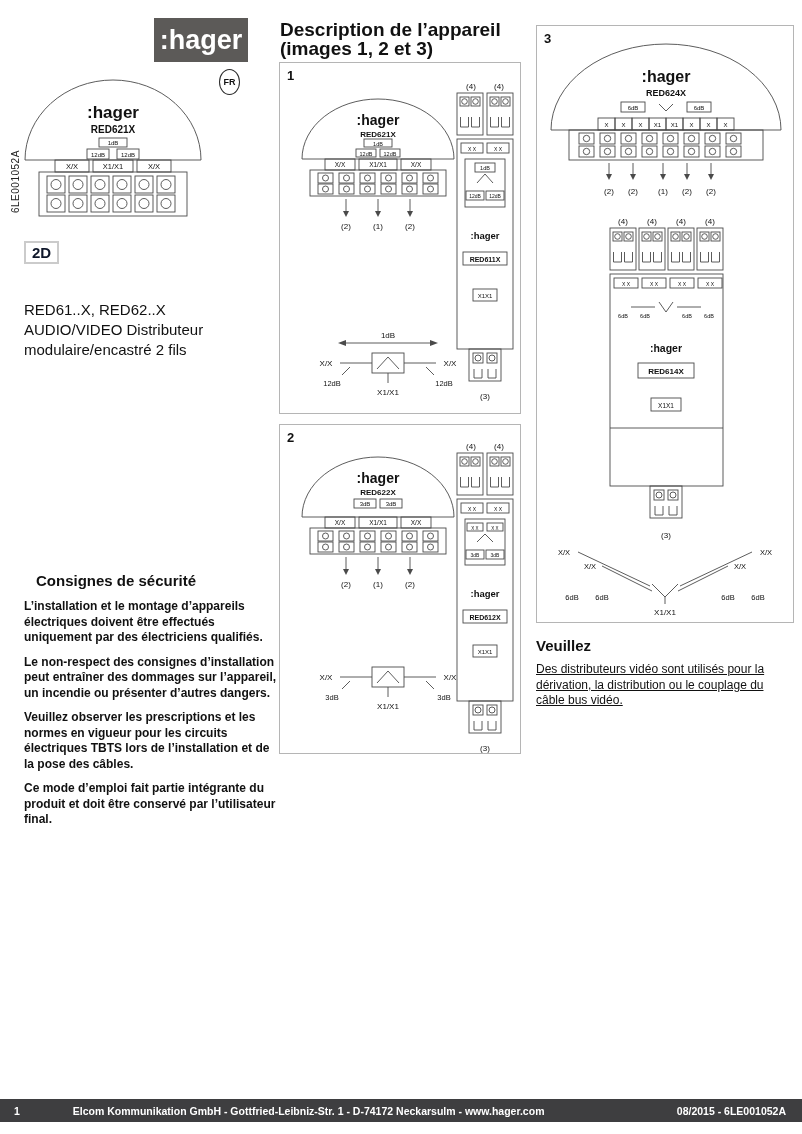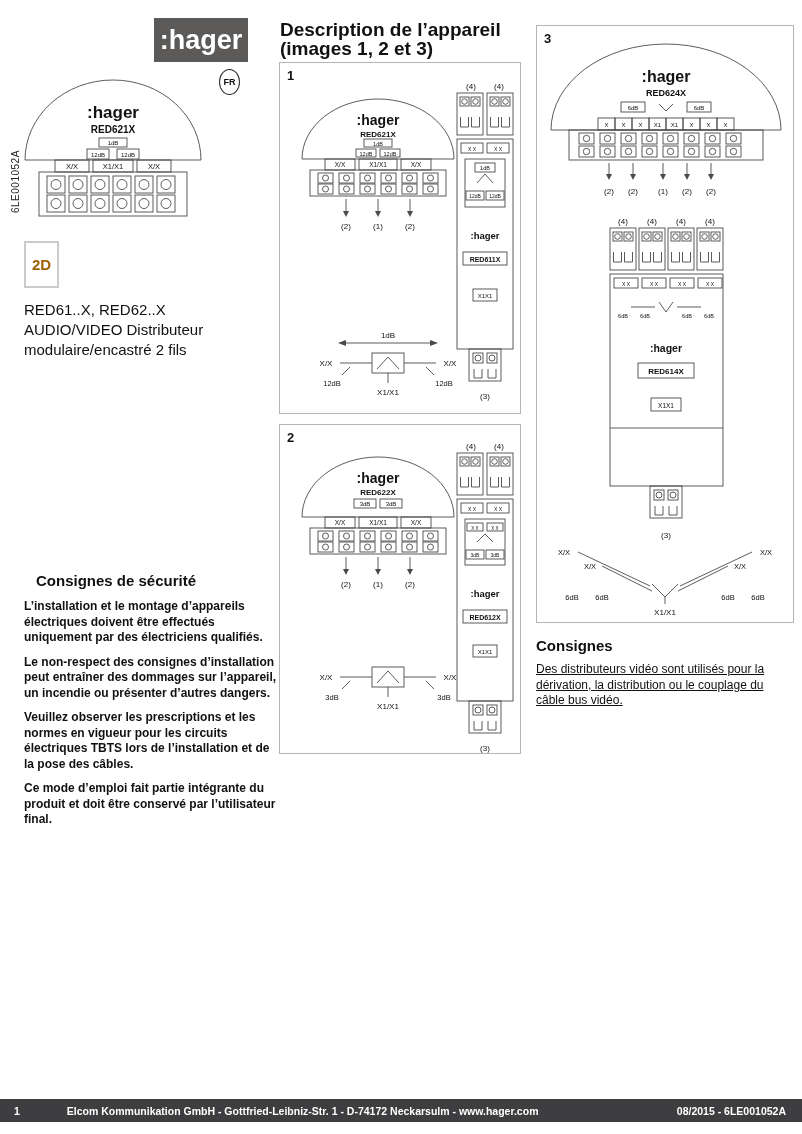--- a/index.html
+++ b/index.html
@@ -8,21 +8,21 @@
 
   .vcode { position:absolute; left:10px; top:213px; transform:rotate(-90deg); transform-origin:0 0; font-size:10px; color:#222; white-space:nowrap; letter-spacing:0.5px; }
 
   .logo-box { position:absolute; left:154px; top:18px; width:94px; height:44px; background:#5c5a58; color:#fff; display:flex; align-items:center; justify-content:center; }
   .logo-box span { font-size:27px; font-weight:bold; }
 
   .fr-badge { position:absolute; left:219px; top:69px; width:21px; height:26px; border:1.5px solid #2a2a2a; border-radius:50%; display:flex; align-items:center; justify-content:center; font-size:9px; font-weight:bold; }
 
   .left-device { position:absolute; left:18px; top:72px; }
 
-  .badge-2d { position:absolute; left:24px; top:241px; border:2.5px solid #cbcbcb; color:#a16207; font-weight:bold; font-size:15px; padding:13px 6px; }
+  .badge-2d { position:absolute; left:24px; top:241px; border:2.5px solid #cbcbcb; color:#0f172a; font-weight:bold; font-size:15px; padding:1px 6px; }
 
   .product-title { position:absolute; left:24px; top:300px; font-size:15px; line-height:20px; }
 
   .safety { position:absolute; left:24px; top:572px; width:254px; }
   .safety h2 { margin:0 12px 10px; font-size:15px; }
   .safety p { margin:0 0 9px; font-size:12px; font-weight:bold; line-height:15.5px; }
 
   .desc-heading { position:absolute; left:280px; top:20px; font-size:19px; font-weight:bold; line-height:19px; }
 
   .figbox { position:absolute; border:1px solid #b5b5b5; background:#fff; }
@@ -31,21 +31,21 @@
   #fig2 { left:279px; top:424px; width:242px; height:330px; }
   #fig3 { left:536px; top:25px; width:258px; height:598px; }
   .figbox svg { display:block; }
 
   .fonction { position:absolute; left:536px; top:637px; width:258px; }
   .fonction h2 { margin:0 0 8px; font-size:15px; }
   .fonction p { margin:0; font-size:12px; line-height:15.5px;text-decoration:underline; }
 
   .footer { position:absolute; left:0; top:1099px; width:802px; height:23px; background:#3e3e40; color:#fff; display:flex; align-items:center; font-size:10.5px; font-weight:bold; }
   .footer .pg { margin-left:14px; }
-  .footer .company { margin-left:14px;padding-left:33px; }
+  .footer .company { margin-left:20px;padding-left:33px; }
   .footer .code { margin-left:auto; margin-right:16px;text-align:center; }
 
   svg text { font-family:"Liberation Sans", sans-serif; fill:#111; text-anchor:middle; }
   svg .ln { stroke:#4a4a4a; stroke-width:0.9; fill:none; }
   svg .ar { fill:#4a4a4a; stroke:none; }
 </style>
 </head>
 <body>
 
 <div class="page">
@@ -533,21 +533,21 @@
         <text x="20" y="56" font-size="7.5">6dB</text>
         <text x="50" y="56" font-size="7.5">6dB</text>
         <text x="176" y="56" font-size="7.5">6dB</text>
         <text x="206" y="56" font-size="7.5">6dB</text>
         <text x="113" y="71" font-size="8">X1/X1</text>
       </g>
     </svg>
   </div>
 
   <div class="fonction">
-    <h2>Consignes</h2>
+    <h2>Veuillez</h2>
     <p>Des distributeurs vidéo sont utilisés pour la dérivation, la distribution ou le couplage du câble bus vidéo.</p>
   </div>
 
   <div class="footer">
     <span class="pg">1</span>
     <span class="company">Elcom Kommunikation GmbH - Gottfried-Leibniz-Str. 1 - D-74172 Neckarsulm - www.hager.com</span>
     <span class="code">08/2015 - 6LE001052A</span>
   </div>
 
 </div>

